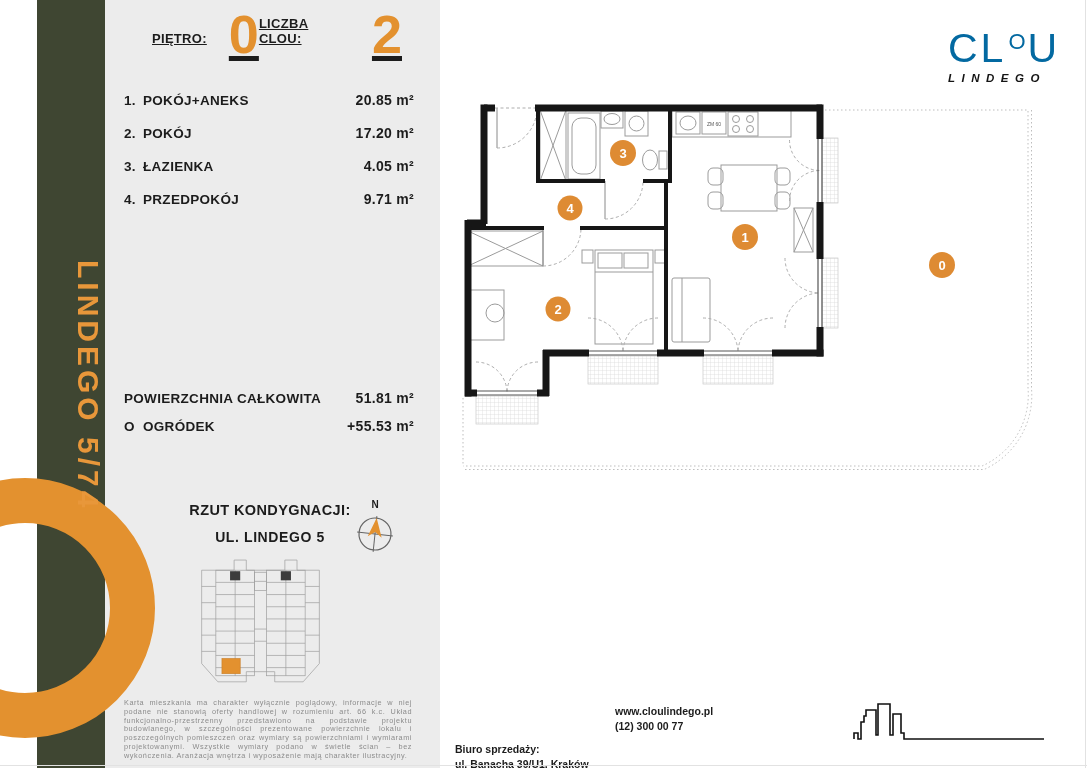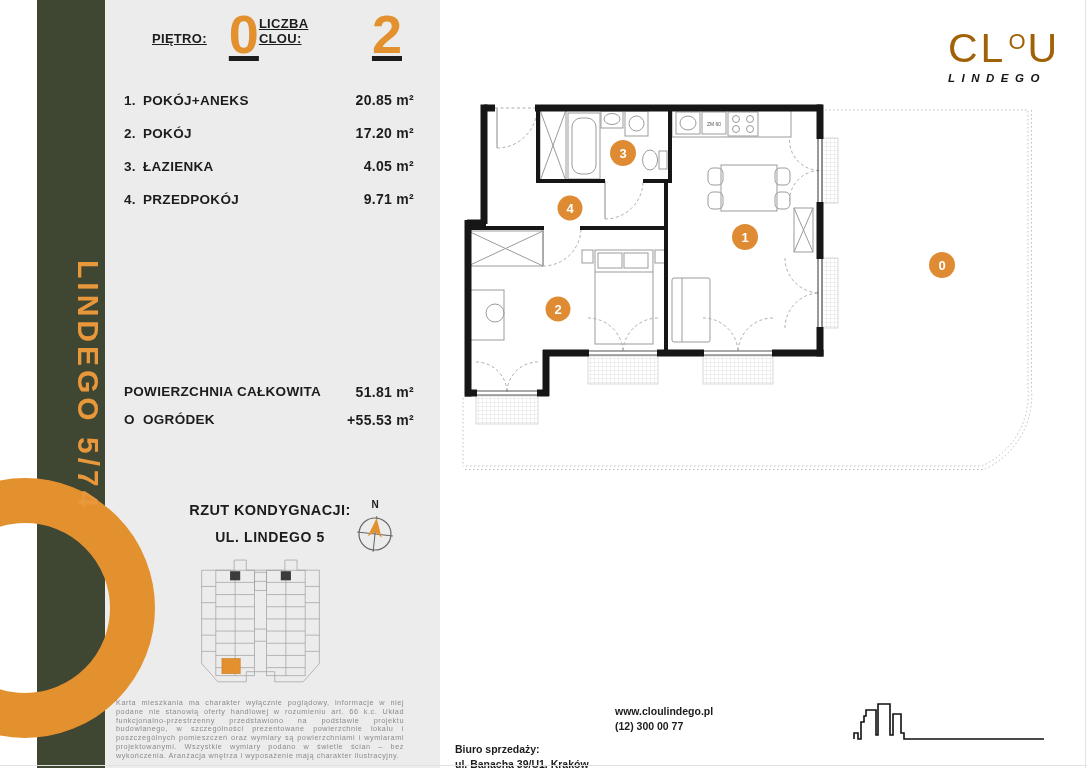--- a/index.html
+++ b/index.html
@@ -18,33 +18,33 @@
   .hdr{left:152px;top:12px;width:250px;display:flex;justify-content:space-between;align-items:flex-end;}
   .hdr-group{display:flex;align-items:flex-end;gap:22px;text-decoration:underline;}
   .hdr-label{font-size:13px;font-weight:800;letter-spacing:.3px;margin-bottom:10px;}
   .hdr-num{font-size:54px;font-weight:800;color:#e3912f;line-height:.82;}
   
   .rooms{left:124px;top:92px;width:290px;}
   .room-row{display:flex;align-items:baseline;height:33px;font-size:13.5px;font-weight:700;letter-spacing:.3px;}
   .room-num{width:19px;}
   .room-area{margin-left:auto;font-size:14px;font-weight:700;}
   .totals{left:124px;top:384px;width:290px;}
-  .tot-row{display:flex;align-items:flex-start;height:28px;font-size:13.5px;font-weight:700;letter-spacing:.3px;}
+  .tot-row{display:flex;align-items:center;height:28px;font-size:13.5px;font-weight:700;letter-spacing:.3px;}
   
   .rzut-title{left:160px;top:502px;width:220px;text-align:center;font-size:14.5px;font-weight:800;letter-spacing:.4px;}
   .rzut-sub{left:160px;top:529px;width:220px;text-align:center;font-size:14px;font-weight:800;letter-spacing:.6px;}
   .compass{left:353px;top:499px;width:44px;text-align:center;}
   .compass .n{font-size:10px;font-weight:800;}
   
-  .disclaimer{left:116px;top:699px;width:288px;font-size:7.3px;line-height:1.2;
+  .disclaimer{left:124px;top:699px;width:288px;font-size:7.3px;line-height:1.2;
               color:#8c8c8c;letter-spacing:.55px;text-align:justify;}
   .attachment{left:124px;top:742px;width:288px;text-align:center;font-size:13.5px;font-weight:800;}
   
   .clou{left:948px;top:32px;width:100px;}
-  .clou-row{display:flex;align-items:flex-start;color:#a16207;line-height:.8;}
+  .clou-row{display:flex;align-items:flex-start;color:#0369a1;line-height:.8;}
   .clou-big{font-size:41px;font-weight:400;letter-spacing:3px;}
   .clou-small{font-size:22px;font-weight:400;margin:1px 2px 0 2px;}
   .clou-sub{margin-top:7px;font-size:11.5px;font-weight:600;letter-spacing:6.5px;color:#141414;font-style:italic;}
   
   .contact{left:455px;top:742px;font-size:10.5px;font-weight:700;line-height:15px;}
   .weblinks{left:615px;top:704px;font-size:10.5px;font-weight:700;line-height:15px;}
   .mega-word{left:941px;top:703px;font-size:24px;font-weight:700;letter-spacing:.5px;color:#111;}
   .footer-co{left:440px;top:746px;width:610px;text-align:center;font-size:10px;font-weight:700;
              color:#a3a3a3;letter-spacing:.3px;}
   .hairline-b{left:0;top:765px;width:1087px;height:1px;background:#e2e2e2;}

